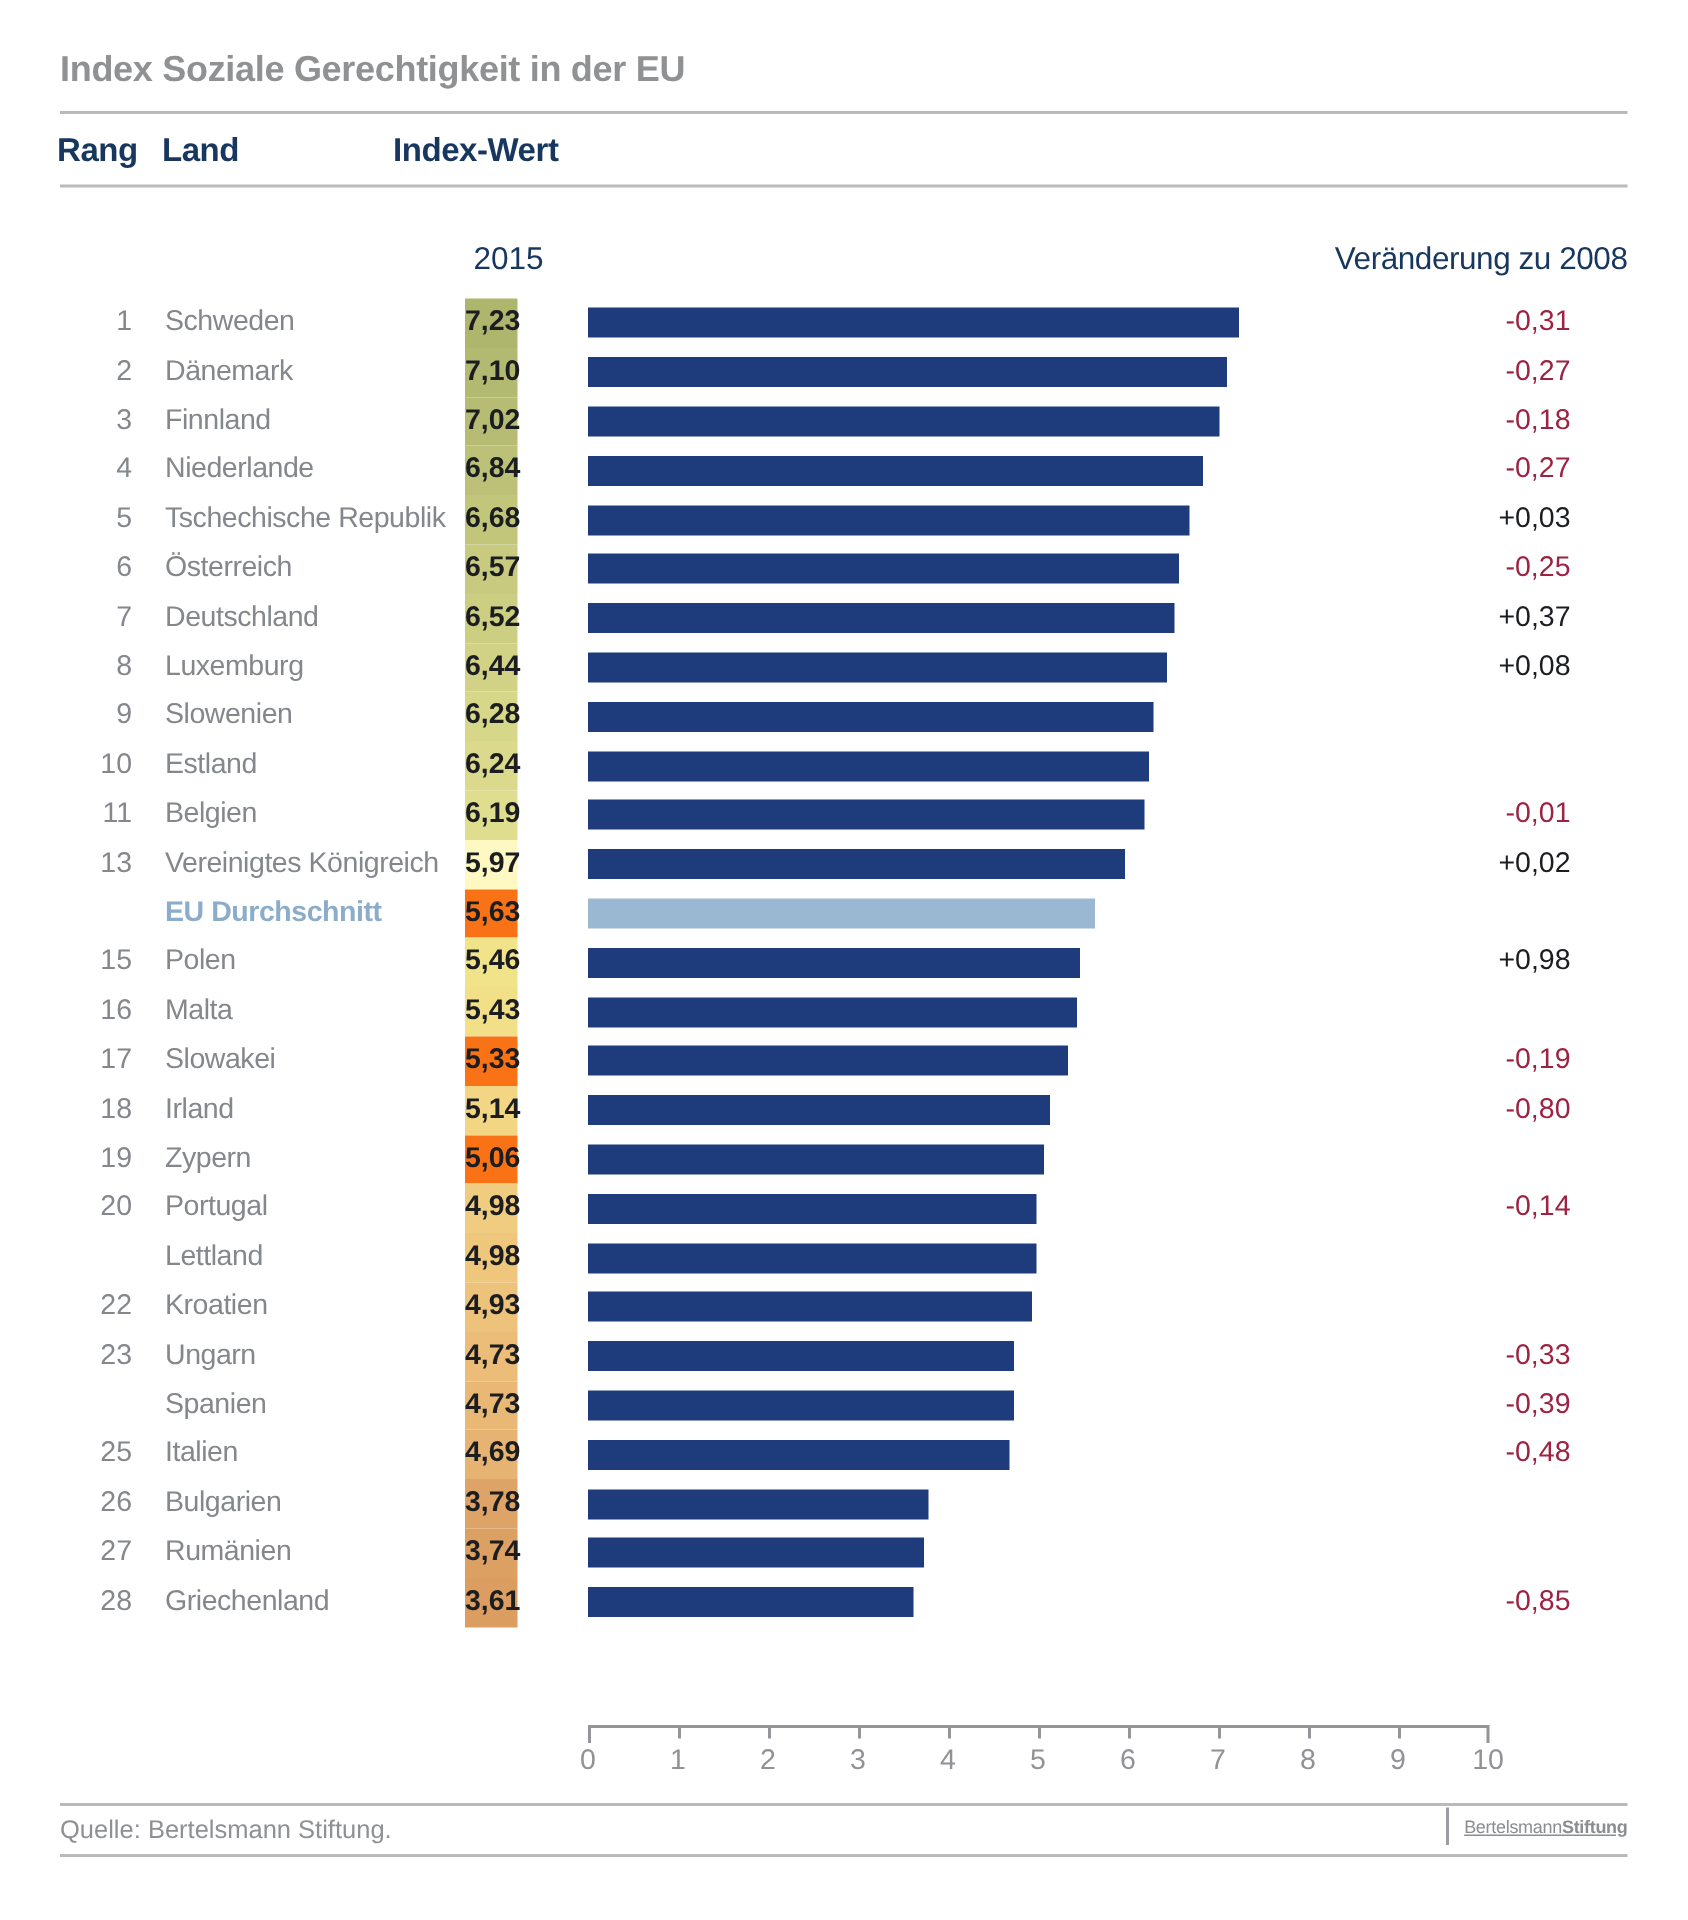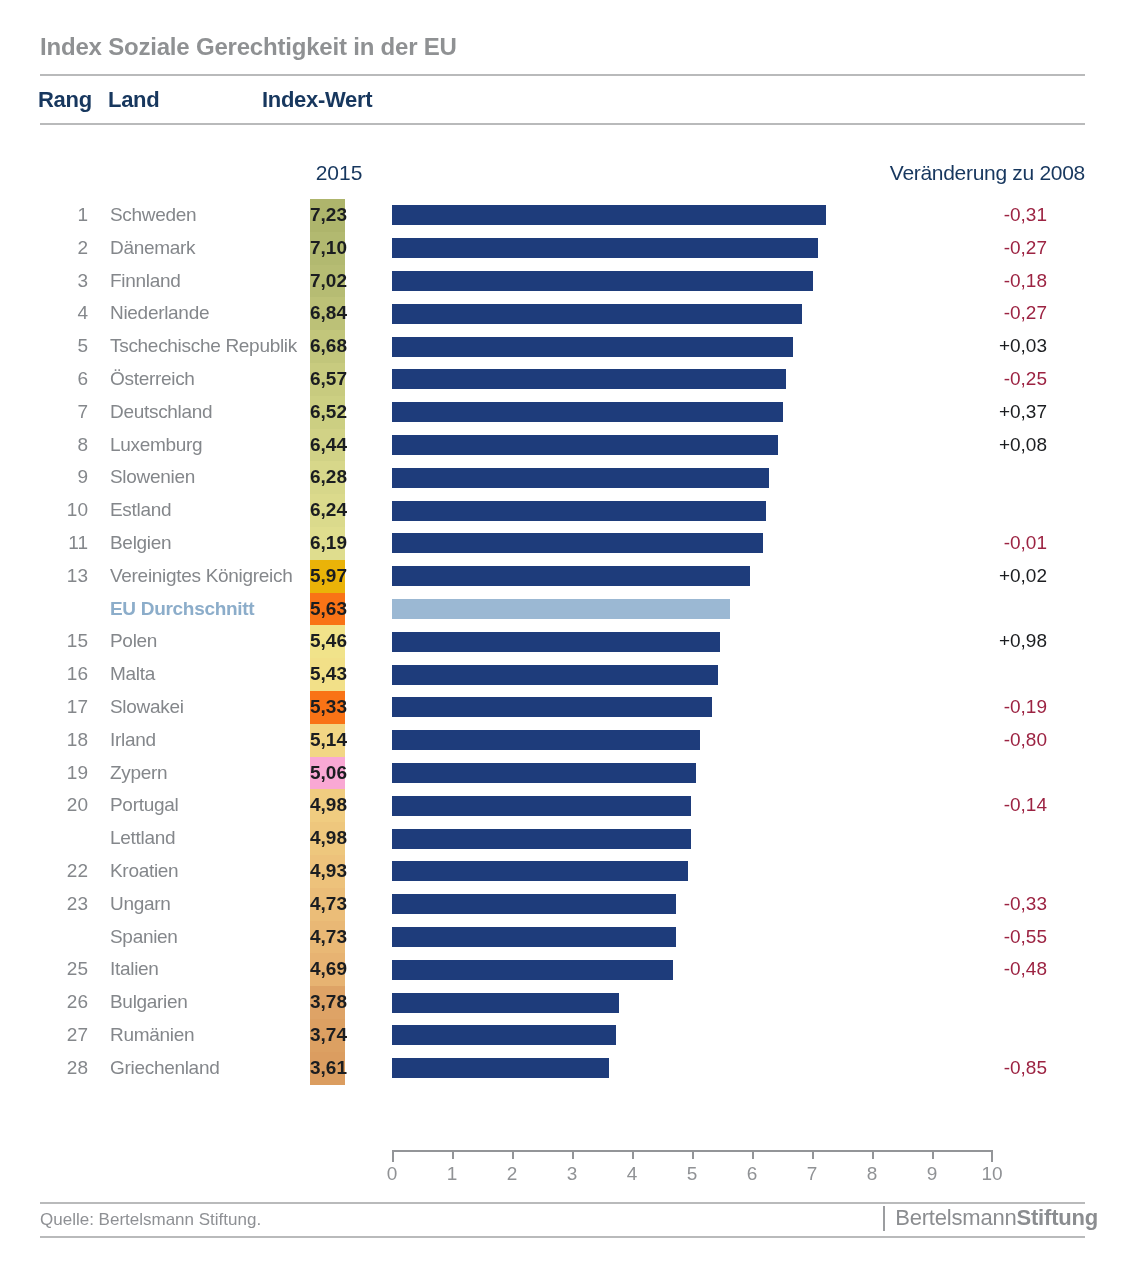--- a/index.html
+++ b/index.html
@@ -62,21 +62,21 @@
   }
   .change.pos { color: #1b1d20; }
   #axis { position: absolute; left: 392px; top: 1150px; width: 601px; height: 40px; }
   #axis .baseline { position: absolute; left: 0; top: 0; width: 601px; height: 2px; background: #939598; }
   #axis .tick { position: absolute; top: 2px; width: 2px; background: #939598; }
   #axis .tick-label {
     position: absolute; top: 13px; transform: translateX(-50%);
     font-size: 19px; color: #909295;
   }
   #source { left: 40px; top: 1210px; font-size: 17px; color: #8e9094; }
-  #logo { right: 27px; top: 1205px; display: flex; align-items: center; font-size: 22px; color: #8b8d90; letter-spacing: -0.2px; }
+  #logo { right: 40px; top: 1205px; display: flex; align-items: center; font-size: 12px; color: #8b8d90; letter-spacing: -0.2px; text-decoration: underline; }
   #logo .vbar { width: 2px; height: 25px; background: #9b9da0; margin-right: 10px; }
   #logo .bold { font-weight: bold; }
 </style>
 </head>
 <body>
 
 <div id="stage">
 
   <div id="title" class="abs">Index Soziale Gerechtigkeit in der EU</div>
   <div id="rule-title" class="rule"></div>
@@ -163,21 +163,21 @@
       <div class="row">
         <span class="rank">11</span>
         <span class="country">Belgien</span>
         <span class="value" style="background: rgb(223, 221, 142);">6,19</span>
         <div class="bar" style="width: 371.4px;"></div>
         <span class="change">-0,01</span>
       </div>
       <div class="row">
         <span class="rank">13</span>
         <span class="country">Vereinigtes Königreich</span>
-        <span class="value" style="background: #eab308;">5,97</span>
+        <span class="value" style="background: #fef9c3;">5,97</span>
         <div class="bar" style="width: 358.2px;"></div>
         <span class="change pos">+0,02</span>
       </div>
       <div class="row eu">
         <span class="rank"></span>
         <span class="country">EU Durchschnitt</span>
         <span class="value" style="background: #f97316;">5,63</span>
         <div class="bar eu-bar" style="width: 337.8px;"></div>
         <span class="change"></span>
       </div>
@@ -205,21 +205,21 @@
       <div class="row">
         <span class="rank">18</span>
         <span class="country">Irland</span>
         <span class="value" style="background: rgb(242, 214, 132);">5,14</span>
         <div class="bar" style="width: 308.4px;"></div>
         <span class="change">-0,80</span>
       </div>
       <div class="row">
         <span class="rank">19</span>
         <span class="country">Zypern</span>
-        <span class="value" style="background: #f9a8d4;">5,06</span>
+        <span class="value" style="background: #f97316;">5,06</span>
         <div class="bar" style="width: 303.6px;"></div>
         <span class="change"></span>
       </div>
       <div class="row">
         <span class="rank">20</span>
         <span class="country">Portugal</span>
         <span class="value" style="background: rgb(240, 204, 128);">4,98</span>
         <div class="bar" style="width: 298.8px;"></div>
         <span class="change">-0,14</span>
       </div>
@@ -242,21 +242,21 @@
         <span class="country">Ungarn</span>
         <span class="value" style="background: rgb(235, 189, 120);">4,73</span>
         <div class="bar" style="width: 283.8px;"></div>
         <span class="change">-0,33</span>
       </div>
       <div class="row">
         <span class="rank"></span>
         <span class="country">Spanien</span>
         <span class="value" style="background: rgb(233, 184, 117);">4,73</span>
         <div class="bar" style="width: 283.8px;"></div>
-        <span class="change">-0,55</span>
+        <span class="change">-0,39</span>
       </div>
       <div class="row">
         <span class="rank">25</span>
         <span class="country">Italien</span>
         <span class="value" style="background: rgb(231, 179, 114);">4,69</span>
         <div class="bar" style="width: 281.4px;"></div>
         <span class="change">-0,48</span>
       </div>
       <div class="row">
         <span class="rank">26</span>

